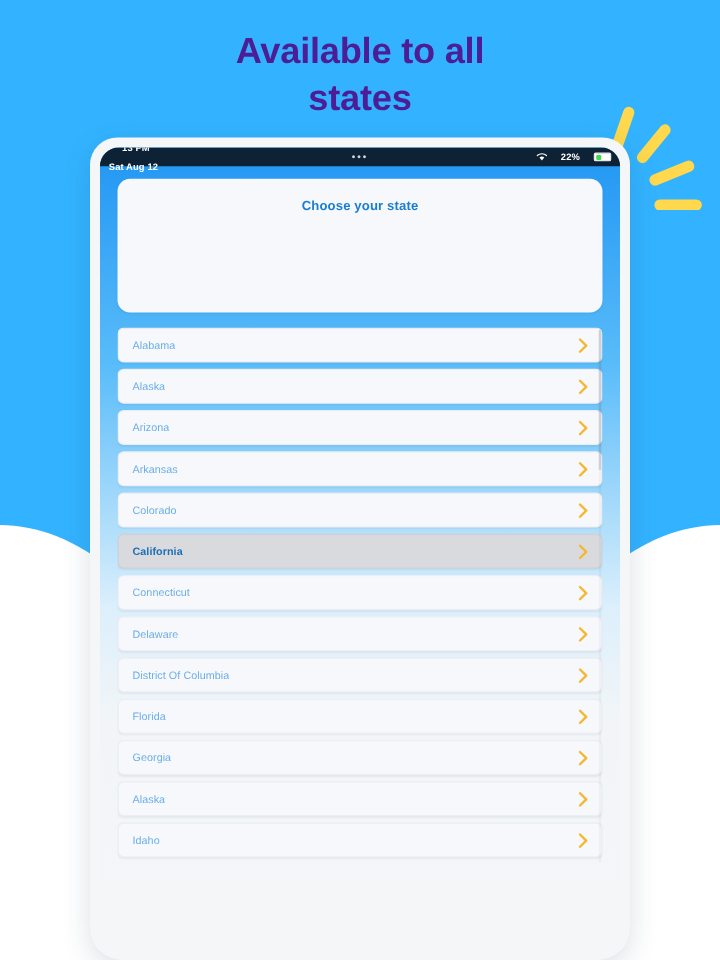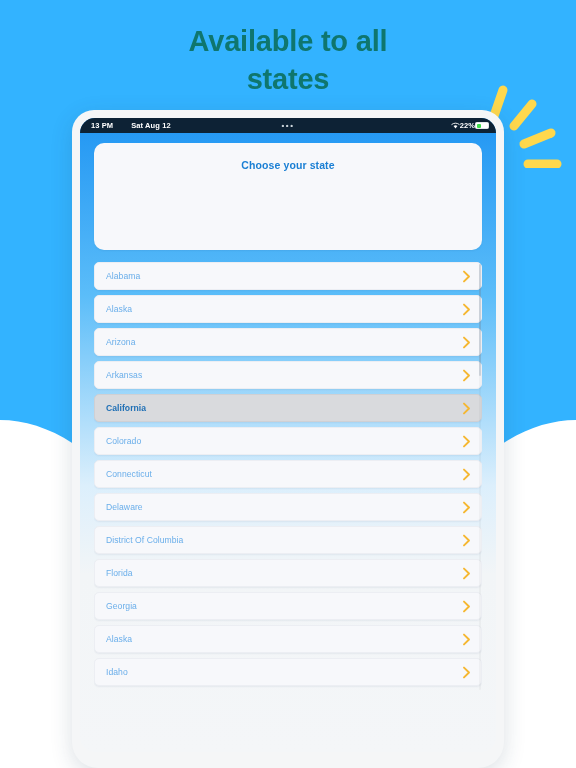--- a/index.html
+++ b/index.html
@@ -26,21 +26,21 @@
     width: 576px;
     height: 768px;
   }
 
   
   .headline {
     position: absolute;
     left: 0; top: 22px;
     width: 576px;
     text-align: center;
-    color: #0f766e;
+    color: #4c1d95;
     font-size: 29px;
     font-weight: bold;
     line-height: 38px;
     letter-spacing: -0.2px;
     z-index: 6;
   }
 
   
   .sparkles {
     position: absolute;
@@ -77,36 +77,36 @@
     height: 15px;
     background: #0d2235;
     color: #ffffff;
     font-size: 7.5px;
     font-weight: bold;
     display: flex;
     align-items: center;
     padding: 0 7px;
     letter-spacing: 0.1px;
   }
-  .sb-left { display: flex; align-items: center; gap: 18px; }
+  .sb-left { display: flex; align-items: center; gap: 6px; flex-direction: column; }
   .sb-time { margin-left: 4px; }
   .sb-center {
     position: absolute;
     left: 0; right: 0;
     text-align: center;
     font-size: 8px;
     letter-spacing: 1.6px;
     color: #cfd8de;
     pointer-events: none;
   }
   .sb-right {
     margin-left: auto;
     display: flex;
     align-items: center;
-    gap: 0;
+    gap: 11px;
   }
   .wifi-icon { display: inline-block; width: 9px; height: 7px; }
   .batt {
     position: relative;
     width: 14px; height: 7px;
     border: 0.8px solid #e2e7ea;
     border-radius: 1.5px;
     background: #fff;
     overflow: hidden;
   }
@@ -312,28 +312,28 @@
                 <svg class="chev" viewBox="0 0 9 13">
                   <path d="M2 1.6 L7 6.5 L2 11.4" stroke="#f5b731" stroke-width="1.9" fill="none" stroke-linecap="round" stroke-linejoin="round"></path>
                 </svg>
               </div>
               <div class="state-row">
                 <span class="state-name">Arkansas</span>
                 <svg class="chev" viewBox="0 0 9 13">
                   <path d="M2 1.6 L7 6.5 L2 11.4" stroke="#f5b731" stroke-width="1.9" fill="none" stroke-linecap="round" stroke-linejoin="round"></path>
                 </svg>
               </div>
+              <div class="state-row">
+                <span class="state-name">Colorado</span>
+                <svg class="chev" viewBox="0 0 9 13">
+                  <path d="M2 1.6 L7 6.5 L2 11.4" stroke="#f5b731" stroke-width="1.9" fill="none" stroke-linecap="round" stroke-linejoin="round"></path>
+                </svg>
+              </div>
               <div class="state-row selected">
                 <span class="state-name">California</span>
-                <svg class="chev" viewBox="0 0 9 13">
-                  <path d="M2 1.6 L7 6.5 L2 11.4" stroke="#f5b731" stroke-width="1.9" fill="none" stroke-linecap="round" stroke-linejoin="round"></path>
-                </svg>
-              </div>
-              <div class="state-row">
-                <span class="state-name">Colorado</span>
                 <svg class="chev" viewBox="0 0 9 13">
                   <path d="M2 1.6 L7 6.5 L2 11.4" stroke="#f5b731" stroke-width="1.9" fill="none" stroke-linecap="round" stroke-linejoin="round"></path>
                 </svg>
               </div>
               <div class="state-row">
                 <span class="state-name">Connecticut</span>
                 <svg class="chev" viewBox="0 0 9 13">
                   <path d="M2 1.6 L7 6.5 L2 11.4" stroke="#f5b731" stroke-width="1.9" fill="none" stroke-linecap="round" stroke-linejoin="round"></path>
                 </svg>
               </div>

